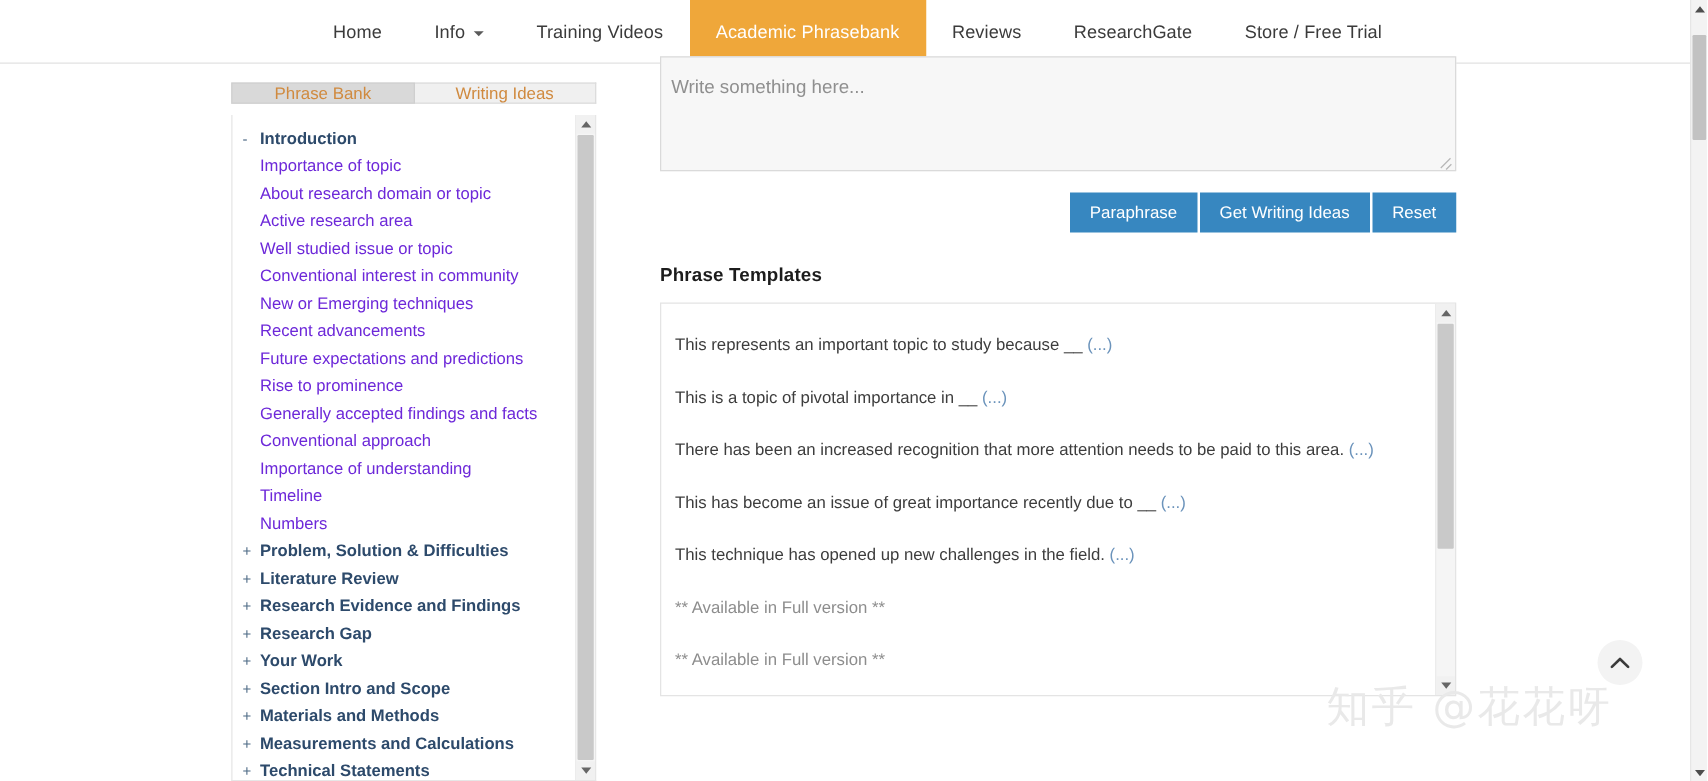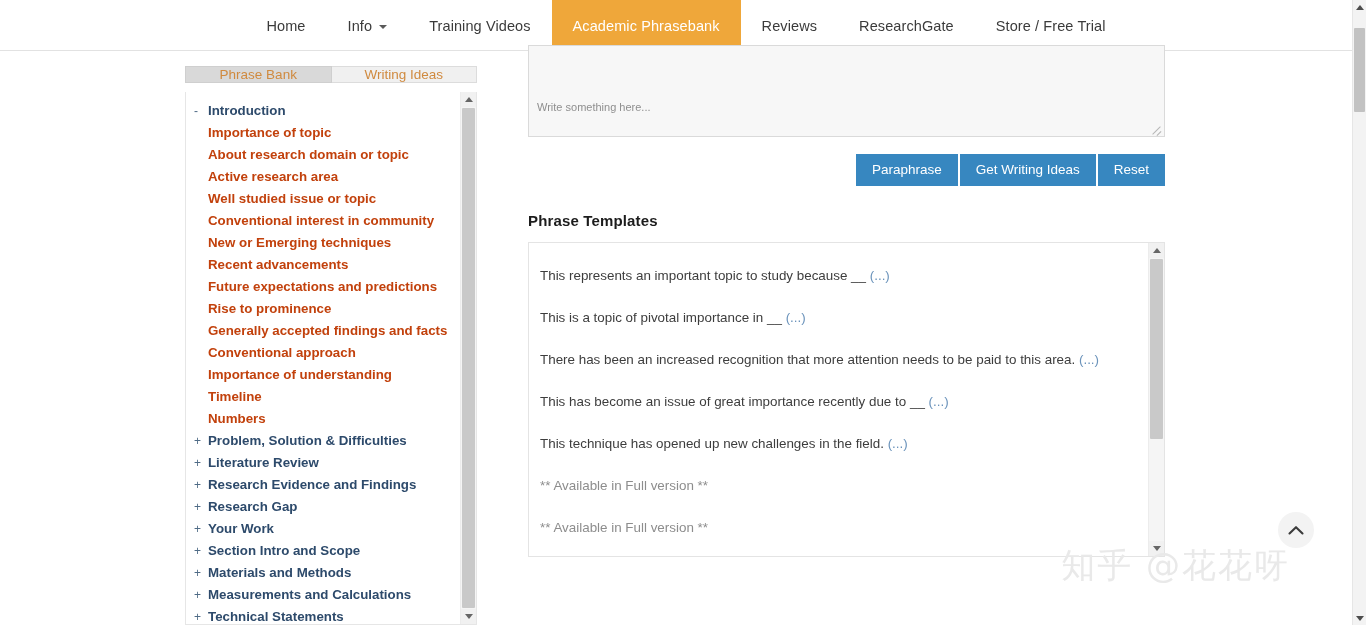--- a/index.html
+++ b/index.html
@@ -129,22 +129,22 @@
   }
   .tree-row .label {
     line-height: 22px;
     white-space: nowrap;
   }
   .tree-row.parent .label {
     color: #2d4a6b;
     font-weight: bold;
   }
   .tree-row.child .label {
-    color: #c2410c;
-    font-weight: bold;
+    color: #6d28d9;
+    font-weight: normal;
   }
   .tree-row.child { padding-left: 22px; }
 
   
   .sb {
     position: absolute;
     top: 0; right: 0;
     width: 16px;
     height: 100%;
     background: #f5f5f5;
@@ -189,23 +189,22 @@
   .composer {
     width: 637px;
     height: 92px;
     background: #f7f7f7;
     border: 1px solid #dadada;
     position: relative;
   }
   .composer .ph {
     position: absolute;
     left: 8px; top: 15px;
-    font-size: 11px;
+    font-size: 15px;
     color: #8f8f8f;
-    margin-top: 40px;
   }
   .composer .grip {
     position: absolute;
     right: 2px; bottom: 2px;
     width: 12px; height: 12px;
     pointer-events: none;
   }
   .composer .grip::before,
   .composer .grip::after {
     content: "";

